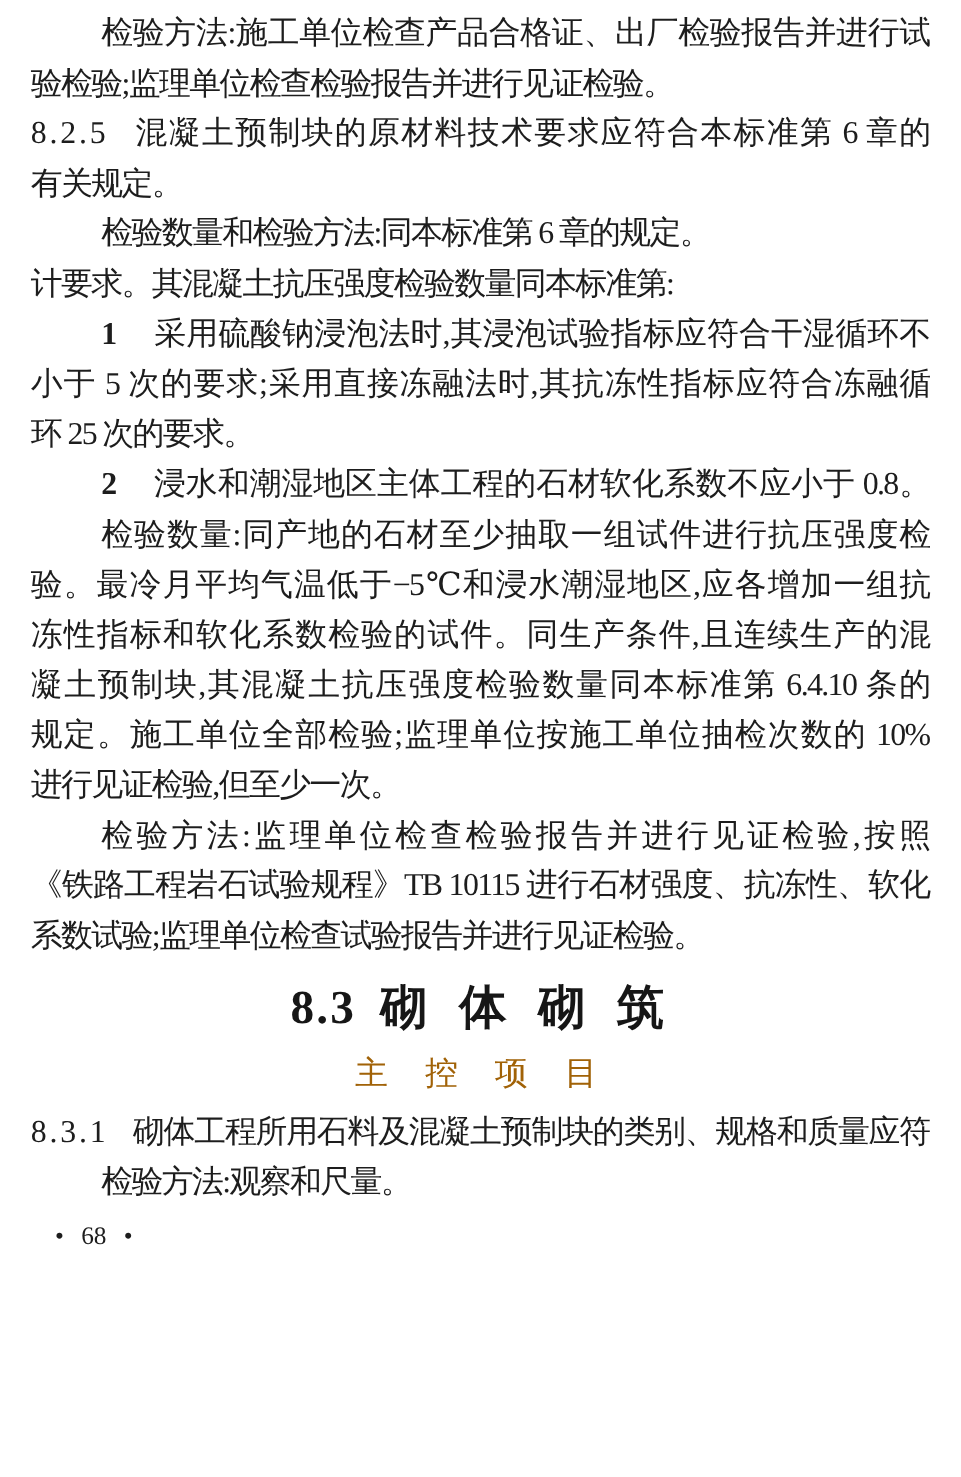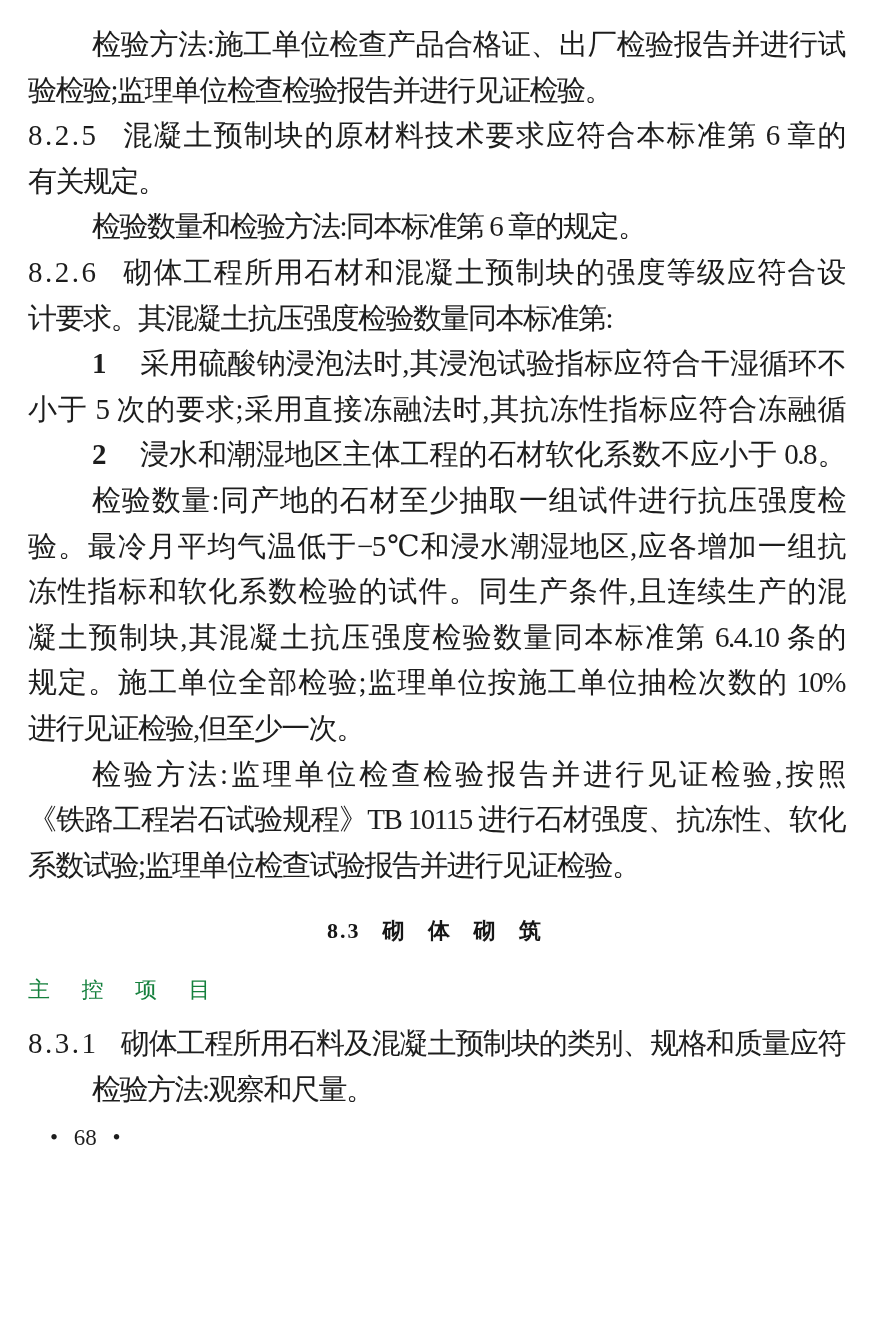--- a/index.html
+++ b/index.html
@@ -7,21 +7,21 @@
     padding: 0;
     background: #ffffff;
   }
   .page {
     position: relative;
     width: 874px;
     height: 1343px;
     box-sizing: border-box;
     background: #ffffff;
     color: #1d1d1d;
-    padding: 22px 29px 0 28px;
+    padding: 8px 29px 0 28px;
     font-family: "Liberation Serif", "DejaVu Serif", serif;
     overflow: hidden;
   }
   .ln {
     font-size: 29px;
     line-height: 45.6px;
     letter-spacing: -1.5px;
     white-space: nowrap;
     color: #1d1d1d;
   }
@@ -41,66 +41,66 @@
   }
   
   .pfx-num {
     font-weight: 700;
     letter-spacing: 0;
     margin-right: 32px;
   }
   .heading {
     margin: 20px 0 0 0;
     text-align: center;
-    font-size: 22px;
+    font-size: 43px;
     font-weight: 700;
     line-height: 45px;
     color: #161616;
   }
   .heading .h-num {
     letter-spacing: 2px;
     margin-right: 22px;
   }
   .heading .h-title {
     letter-spacing: 5px;
     word-spacing: 8px;
   }
   .subheading {
     margin: 16px 0 10px 0;
-    text-align: left;
-    font-size: 22px;
+    text-align: center;
+    font-size: 30px;
     font-weight: 400;
     line-height: 42px;
     letter-spacing: 7px;
     word-spacing: 12px;
-    color: #15803d;
+    color: #a16207;
   }
   .footer {
     margin-top: 6px;
     padding-left: 22px;
     font-size: 23px;
     line-height: 40px;
     word-spacing: 10px;
     color: #1d1d1d;
   }
 </style>
 </head>
 <body>
 
 <div class="page">
 
   <div class="ln ind j"><span>检验方法:施工单位检查产品合格证、出厂检验报告并进行试</span></div>
   <div class="ln"><span>验检验;监理单位检查检验报告并进行见证检验。</span></div>
   <div class="ln j"><b class="pfx-sec">8.2.5</b><span>混凝土预制块的原材料技术要求应符合本标准第 6 章的</span></div>
   <div class="ln"><span>有关规定。</span></div>
   <div class="ln ind"><span>检验数量和检验方法:同本标准第 6 章的规定。</span></div>
-  <div class="ln j"><b class="pfx-sec">8.2.6</b><span>砌体工程所用石材和混凝土预制块的强度等级应符合设</span></div>
   <div class="ln"><span>计要求。其混凝土抗压强度检验数量同本标准第:</span></div>
   <div class="ln ind j"><b class="pfx-num">1</b><span>采用硫酸钠浸泡法时,其浸泡试验指标应符合干湿循环不</span></div>
   <div class="ln j"><span>小于 5 次的要求;采用直接冻融法时,其抗冻性指标应符合冻融循</span></div>
+  <div class="ln"><span>环 25 次的要求。</span></div>
   <div class="ln ind j"><b class="pfx-num">2</b><span>浸水和潮湿地区主体工程的石材软化系数不应小于 0.8。</span></div>
   <div class="ln ind j"><span>检验数量:同产地的石材至少抽取一组试件进行抗压强度检</span></div>
   <div class="ln j"><span>验。最冷月平均气温低于−5℃和浸水潮湿地区,应各增加一组抗</span></div>
   <div class="ln j"><span>冻性指标和软化系数检验的试件。同生产条件,且连续生产的混</span></div>
   <div class="ln j"><span>凝土预制块,其混凝土抗压强度检验数量同本标准第 6.4.10 条的</span></div>
   <div class="ln j"><span>规定。施工单位全部检验;监理单位按施工单位抽检次数的 10%</span></div>
   <div class="ln"><span>进行见证检验,但至少一次。</span></div>
   <div class="ln ind j"><span>检验方法:监理单位检查检验报告并进行见证检验,按照</span></div>
   <div class="ln j"><span>《铁路工程岩石试验规程》TB 10115 进行石材强度、抗冻性、软化</span></div>
   <div class="ln"><span>系数试验;监理单位检查试验报告并进行见证检验。</span></div>

